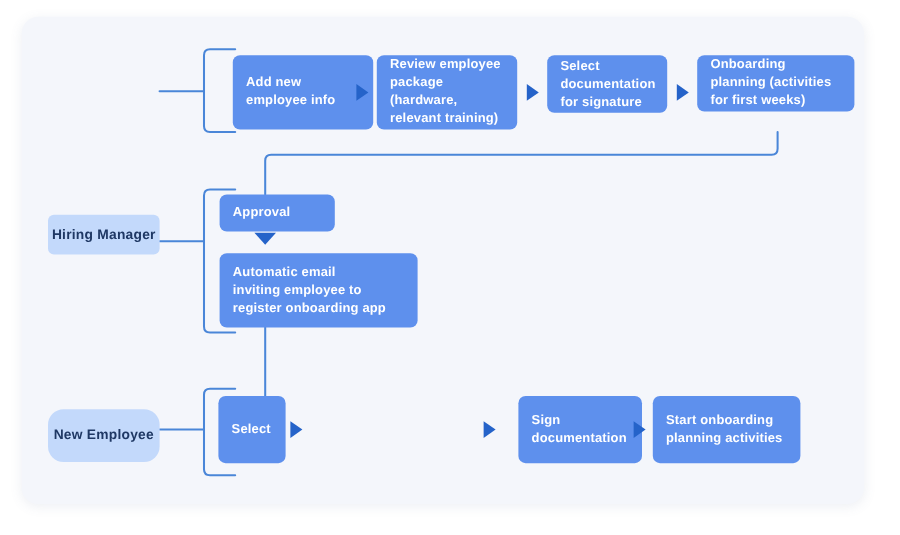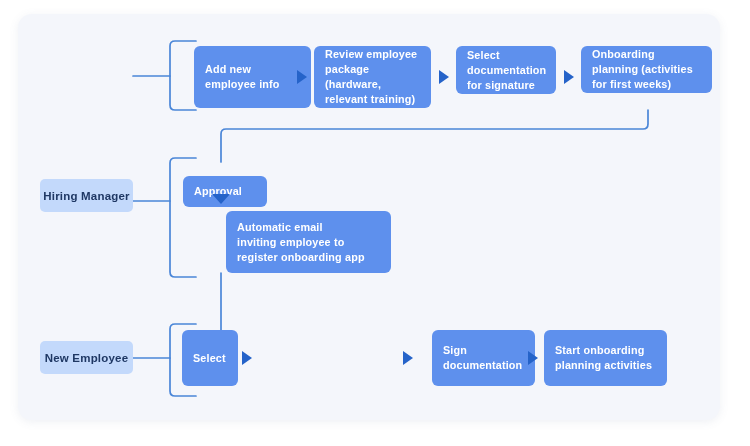--- a/index.html
+++ b/index.html
@@ -133,29 +133,29 @@
 for signature</div>
 
   <div class="arrow right" style="left:564px; top:70px;"></div>
 
   <div class="node" style="left:581px; top:46px; width:131px; height:47px;">Onboarding
 planning (activities
 for first weeks)</div>
 
   <div class="role" style="left:40px; top:179px; width:93px; height:33px;">Hiring Manager</div>
 
-  <div class="node" style="left:183px; top:176px; width:84px; height:31px;">Approval</div>
+  <div class="node" style="left:183px; top:162px; width:96px; height:31px;">Approval</div>
 
   <div class="arrow down" style="left:212px; top:194px;"></div>
 
-  <div class="node" style="left:183px; top:211px; width:165px; height:62px;margin-left:43px;">Automatic email
+  <div class="node" style="left:183px; top:211px; width:165px; height:62px;">Automatic email
 inviting employee to
 register onboarding app</div>
 
-  <div class="role" style="left:40px; top:341px; width:93px; height:33px;">New Employee</div>
+  <div class="role" style="left:40px; top:341px; width:93px; height:44px;border-radius:13px;">New Employee</div>
 
   <div class="node" style="left:182px; top:330px; width:56px; height:56px;">Select</div>
 
   <div class="arrow right" style="left:242px; top:351px;"></div>
 
 
   <div class="arrow right" style="left:403px; top:351px;"></div>
 
   <div class="node" style="left:432px; top:330px; width:103px; height:56px;">Sign
 documentation</div>

